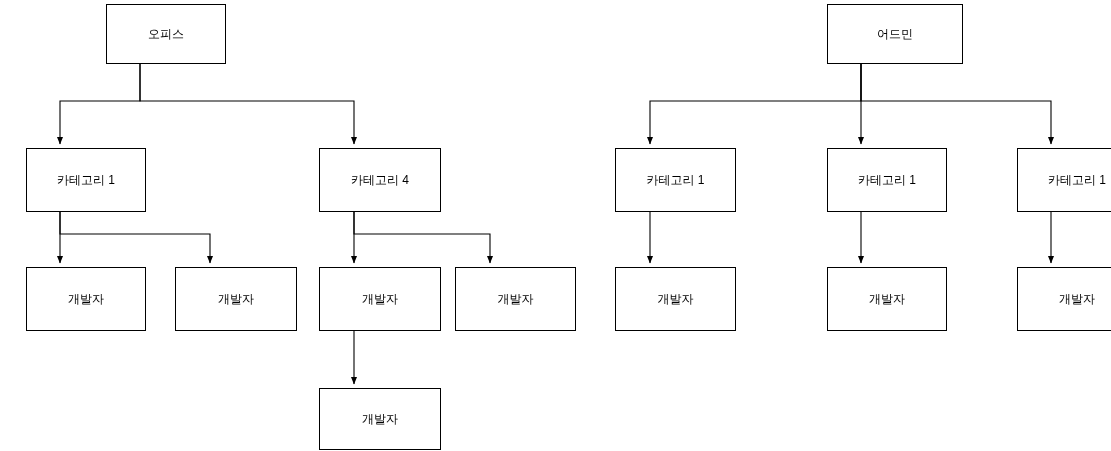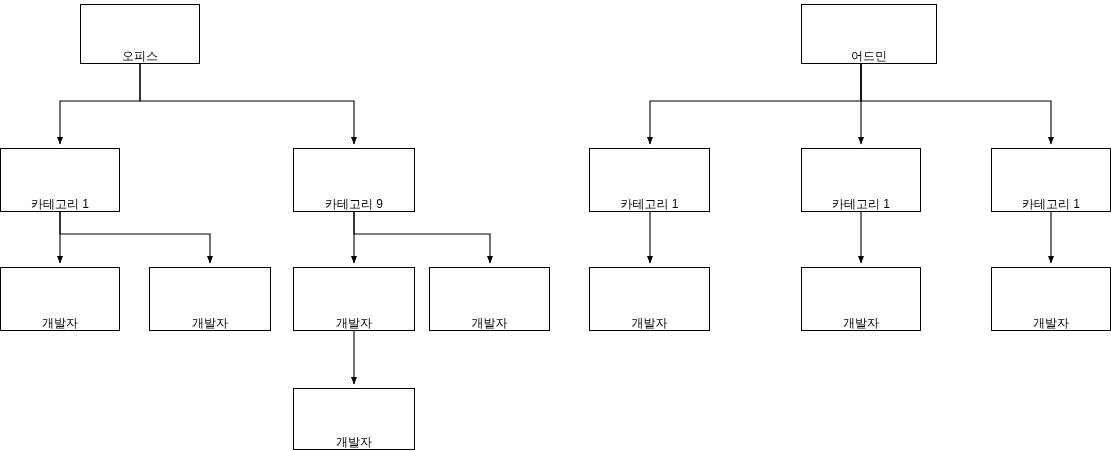--- a/index.html
+++ b/index.html
@@ -21,27 +21,28 @@
     top: 0;
     width: 1111px;
     height: 451px;
   }
   .node {
     position: absolute;
     box-sizing: border-box;
     border: 1px solid #000000;
     background: #ffffff;
     display: flex;
-    align-items: flex-end;
+    align-items: center;
     justify-content: center;
     font-size: 12px;
     color: #000000;
     line-height: 1.2;
     text-align: center;
     z-index: 2;
+    margin-left: 26px;
   }
 </style>
 </head>
 <body>
 
 <div id="canvas">
   <svg id="edges" viewBox="0 0 1111 451">
     <defs>
       <marker id="arrow" markerWidth="9" markerHeight="9" refX="7.5" refY="3.2" orient="auto" markerUnits="userSpaceOnUse">
         <path d="M0,0 L8,3.2 L0,6.4 z" fill="#000000"></path>
@@ -72,21 +73,21 @@
     <span>오피스</span>
   </div>
   <div class="node" style="left:801px;top:4px;width:136px;height:60px;">
     <span>어드민</span>
   </div>
 
   <div class="node" style="left:0px;top:148px;width:120px;height:64px;">
     <span>카테고리 1</span>
   </div>
   <div class="node" style="left:293px;top:148px;width:122px;height:64px;">
-    <span>카테고리 9</span>
+    <span>카테고리 4</span>
   </div>
   <div class="node" style="left:589px;top:148px;width:121px;height:64px;">
     <span>카테고리 1</span>
   </div>
   <div class="node" style="left:801px;top:148px;width:120px;height:64px;">
     <span>카테고리 1</span>
   </div>
   <div class="node" style="left:991px;top:148px;width:120px;height:64px;">
     <span>카테고리 1</span>
   </div>

